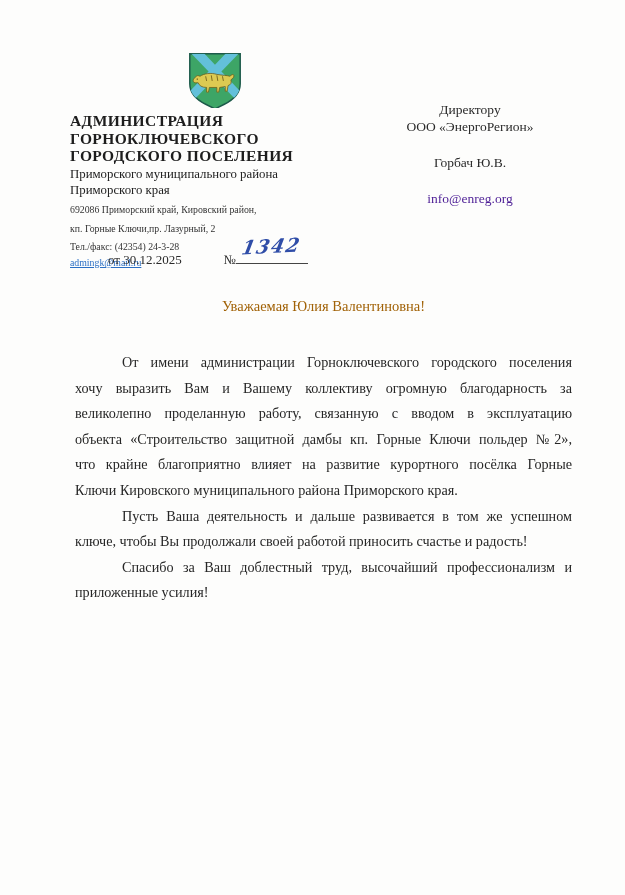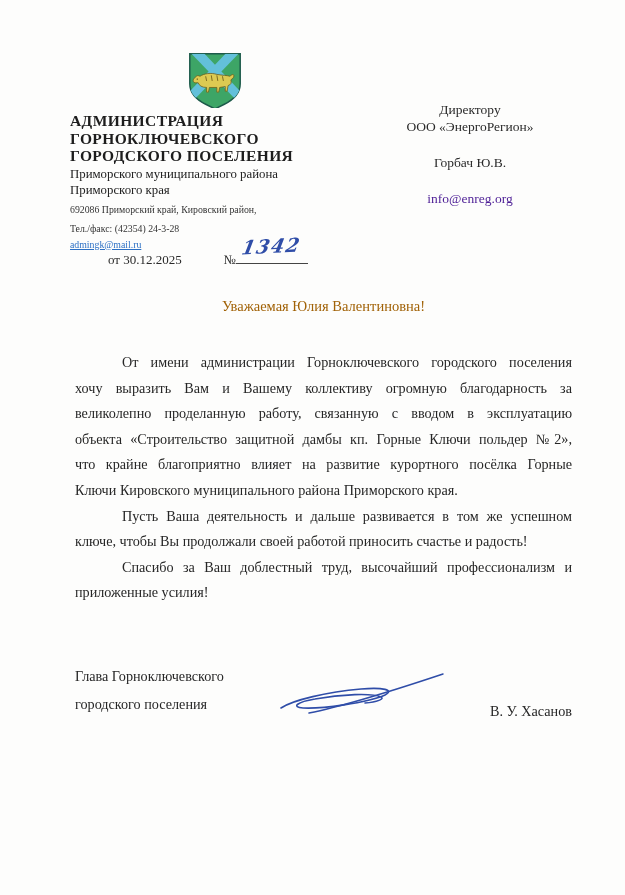--- a/index.html
+++ b/index.html
@@ -103,20 +103,21 @@
         <circle cx="11" cy="29" r="0.7" fill="#3a3010"></circle>
         <path d="M20,26 L21,31 M26,25 L27,31 M32,25 L33,31 M38,26 L39,31" stroke="#6b5a18" stroke-width="0.9" fill="none"></path>
       </g>
     </svg>
     <div class="org-title">АДМИНИСТРАЦИЯ</div>
     <div class="org-title">ГОРНОКЛЮЧЕВСКОГО</div>
     <div class="org-title">ГОРОДСКОГО ПОСЕЛЕНИЯ</div>
     <div class="org-subtitle">Приморского муниципального района</div>
     <div class="org-subtitle">Приморского края</div>
     <div class="org-contact">692086 Приморский край, Кировский район,</div>
+    <div class="org-contact">кп. Горные Ключи,пр. Лазурный, 2</div>
     <div class="org-contact">Тел./факс: (42354) 24-3-28</div>
     <div>
       <span class="org-email">admingk@mail.ru</span>
     </div>
   </div>
 
   <div class="ref-row">
     <span class="ref-date">от 30.12.2025</span><span class="ref-num-label">№</span><span class="num-line"><span class="handwritten-number">1342</span></span>
   </div>
 
@@ -141,25 +142,14 @@
       <div class="para">
         <div class="line first">Пусть Ваша деятельность и дальше развивается в том же успешном</div>
         <div class="line last">ключе, чтобы Вы продолжали своей работой приносить счастье и радость!</div>
       </div>
       <div class="para">
         <div class="line first">Спасибо за Ваш доблестный труд, высочайший профессионализм и</div>
         <div class="line last">приложенные усилия!</div>
       </div>
     </div>
 
-  <div class="sig-block">
-    <div class="sig-position">Глава Горноключевского</div>
-    <div class="sig-position">городского поселения</div>
-    <svg class="sig-stroke" width="180" height="52" viewBox="0 0 180 52">
-      <path d="M6,38 C18,30 52,22 86,19 C108,17 120,20 110,25
-               C92,33 46,39 28,38 C16,37 22,32 40,29
-               C66,24 98,23 106,27 C110,29 102,32 90,33" fill="none" stroke="#2f4da8" stroke-width="1.6" stroke-linecap="round"></path>
-      <path d="M34,43 C70,36 120,20 168,4" fill="none" stroke="#2f4da8" stroke-width="1.5" stroke-linecap="round"></path>
-    </svg>
-    <div class="sig-name">В. У. Хасанов</div>
-  </div>
 
 </div>
 
 </body></html>

